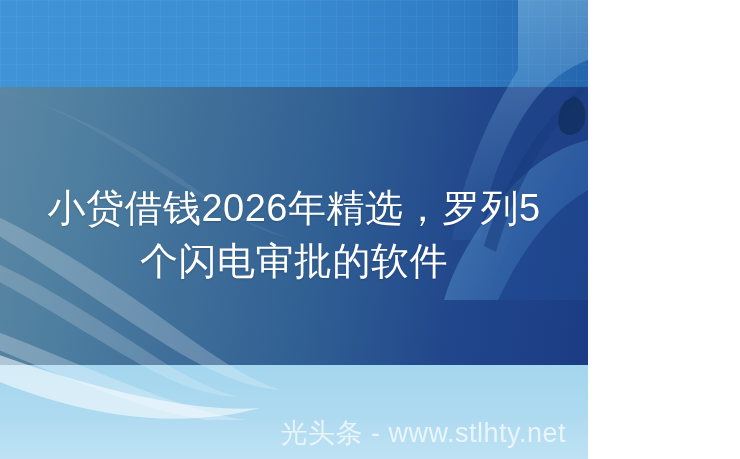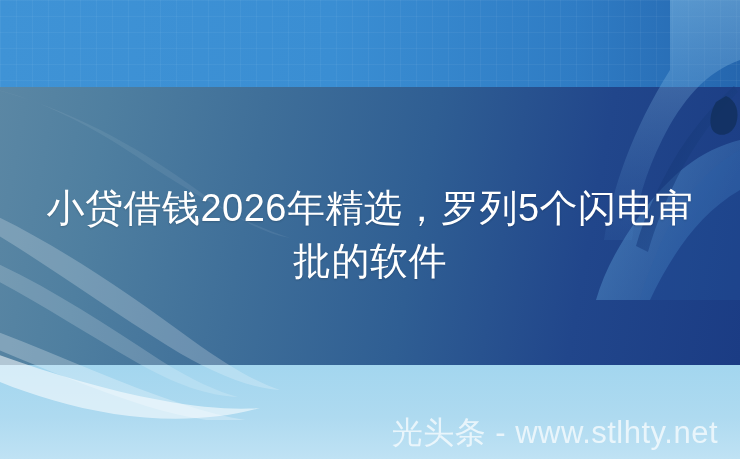--- a/index.html
+++ b/index.html
@@ -6,21 +6,21 @@
     margin: 0;
     padding: 0;
     background: #ffffff;
   }
   body {
     font-family: "Liberation Sans", "DejaVu Sans", sans-serif;
   }
 
   .banner {
     position: relative;
-    width: 740px;
+    width: 588px;
     height: 459px;
     overflow: hidden;
     background: #0f766e;
   }
 
   
   .band {
     position: absolute;
     left: 0;
     width: 100%;
@@ -103,21 +103,21 @@
     box-sizing: border-box;
     text-shadow: 0 1px 2px rgba(0,0,0,0.18);
     white-space: normal;
   }
 
   
   .watermark {
     position: absolute;
     right: 22px;
     bottom: 11px;
-    font-size: 31px;
+    font-size: 27px;
     line-height: 30px;
     color: rgba(255,255,255,0.70);
     letter-spacing: 0.5px;
     white-space: nowrap;
   }
 </style>
 </head>
 <body>
 
 <div class="banner">

